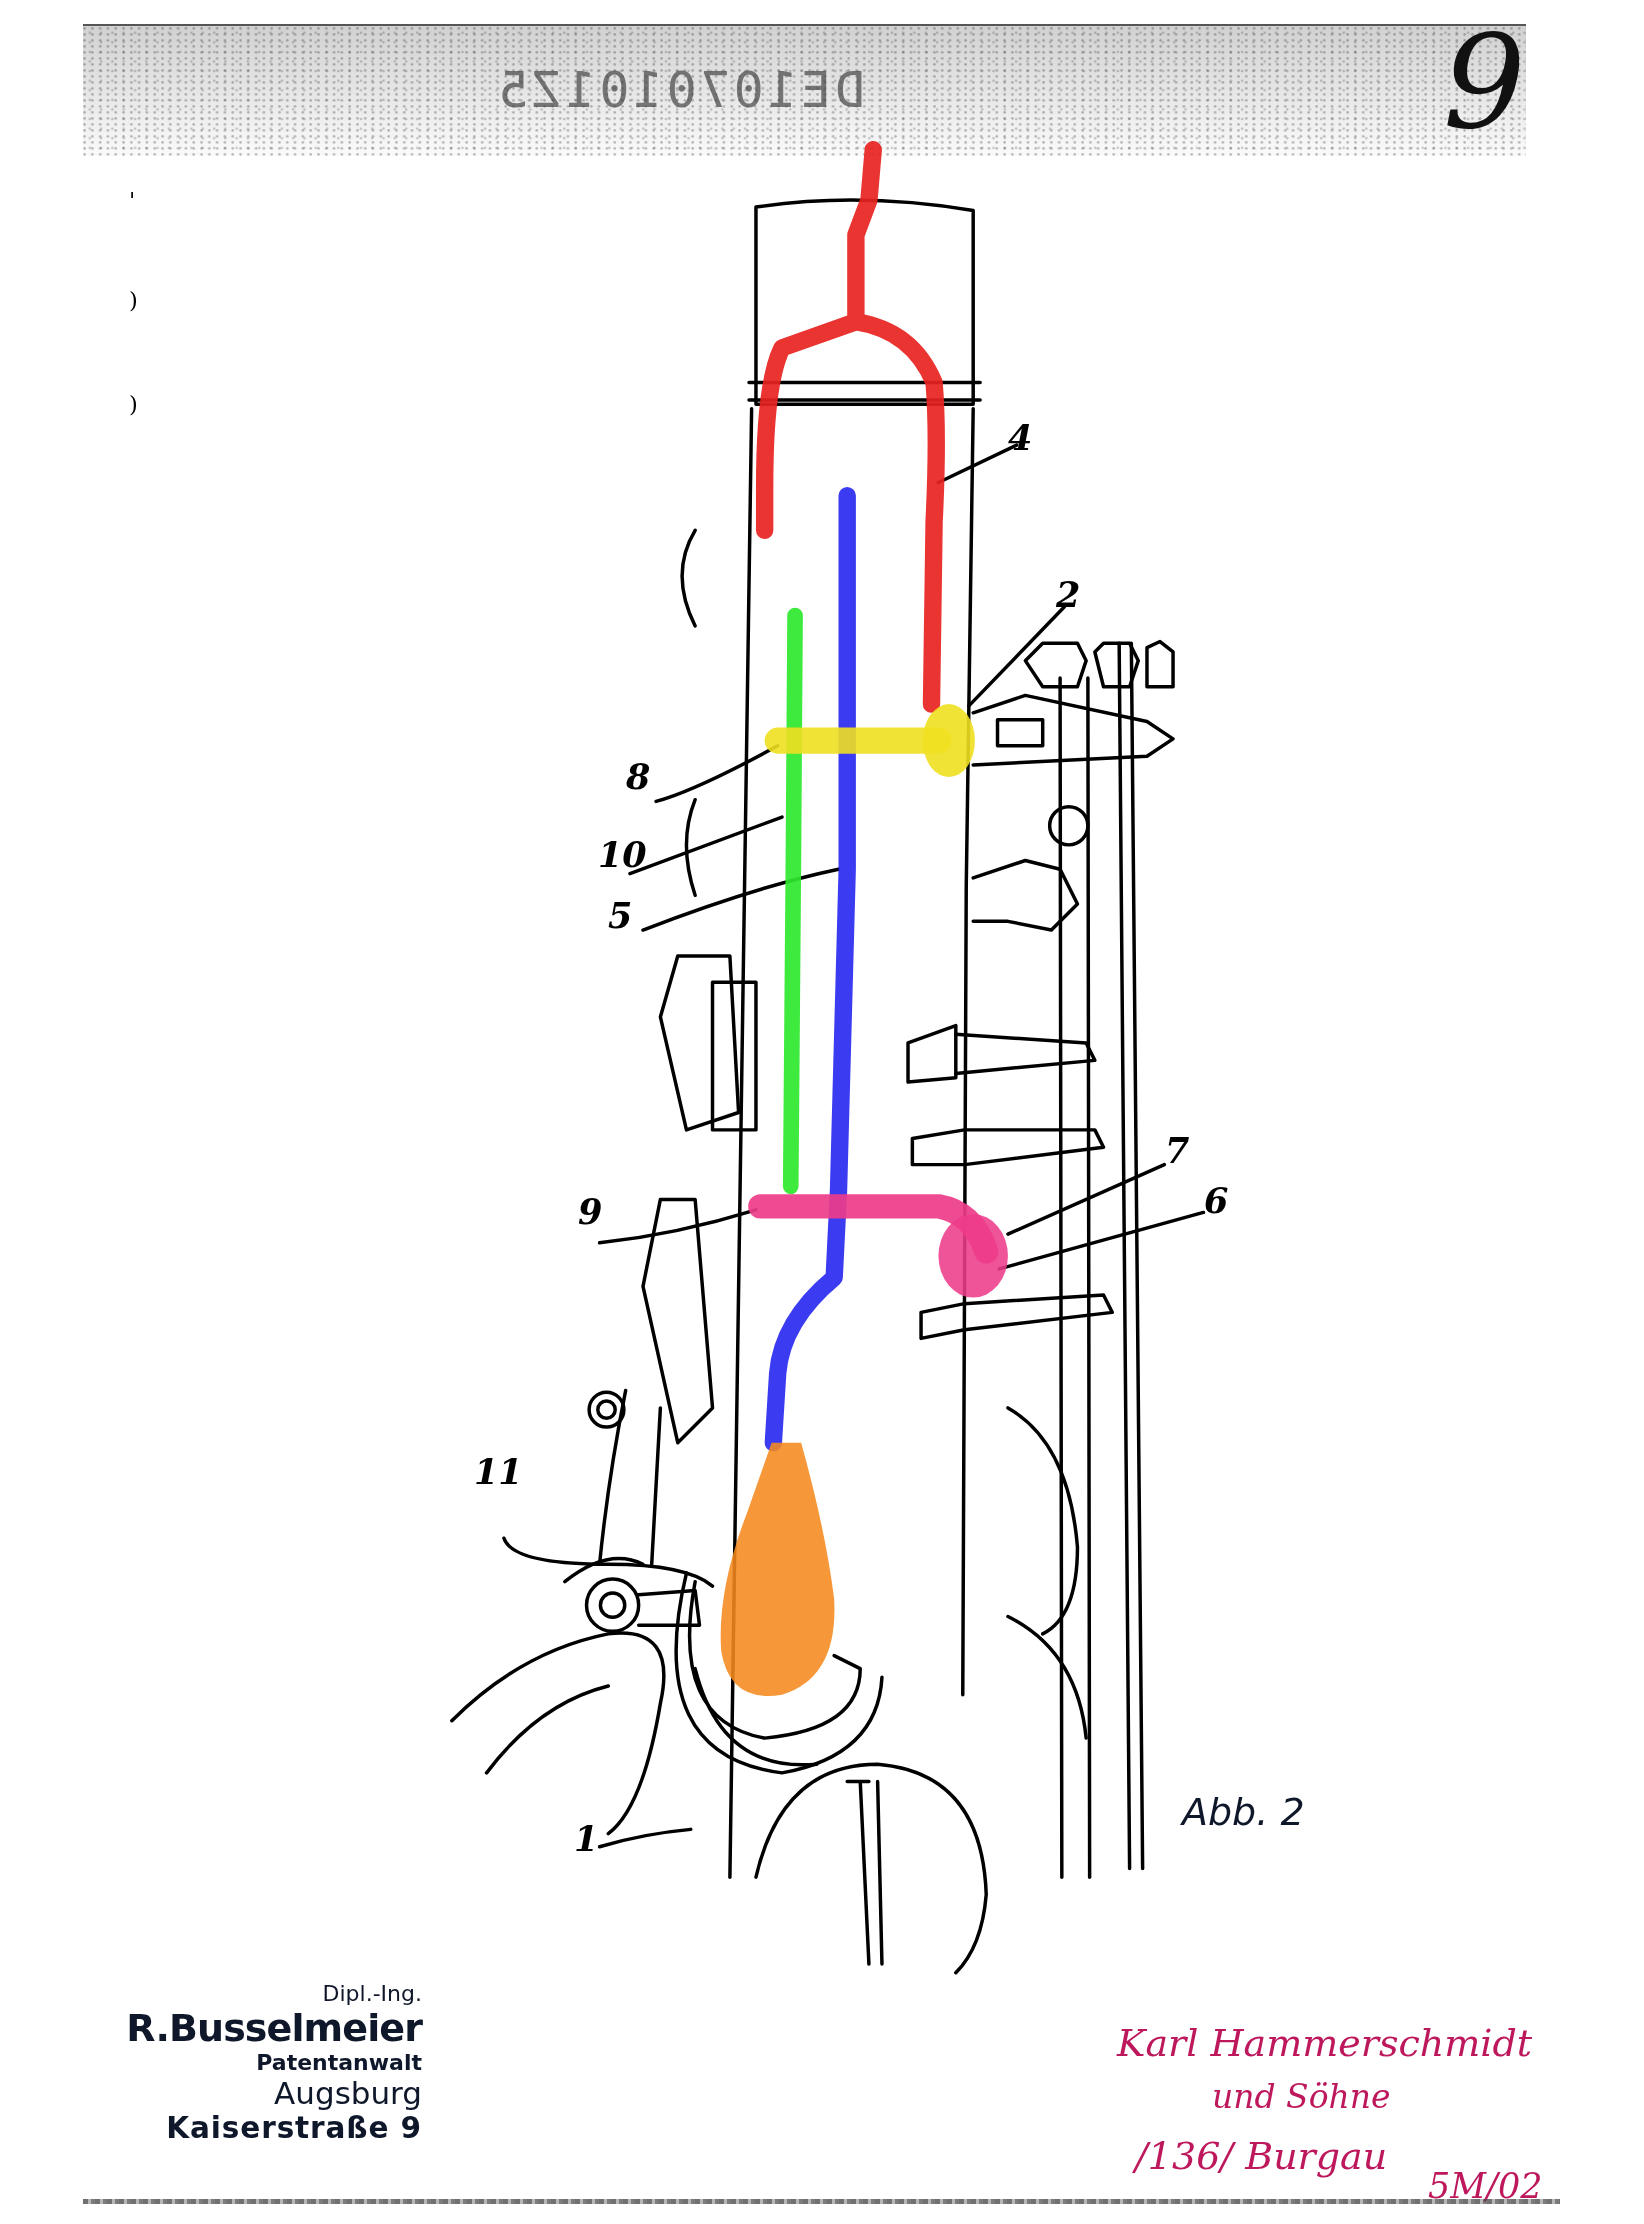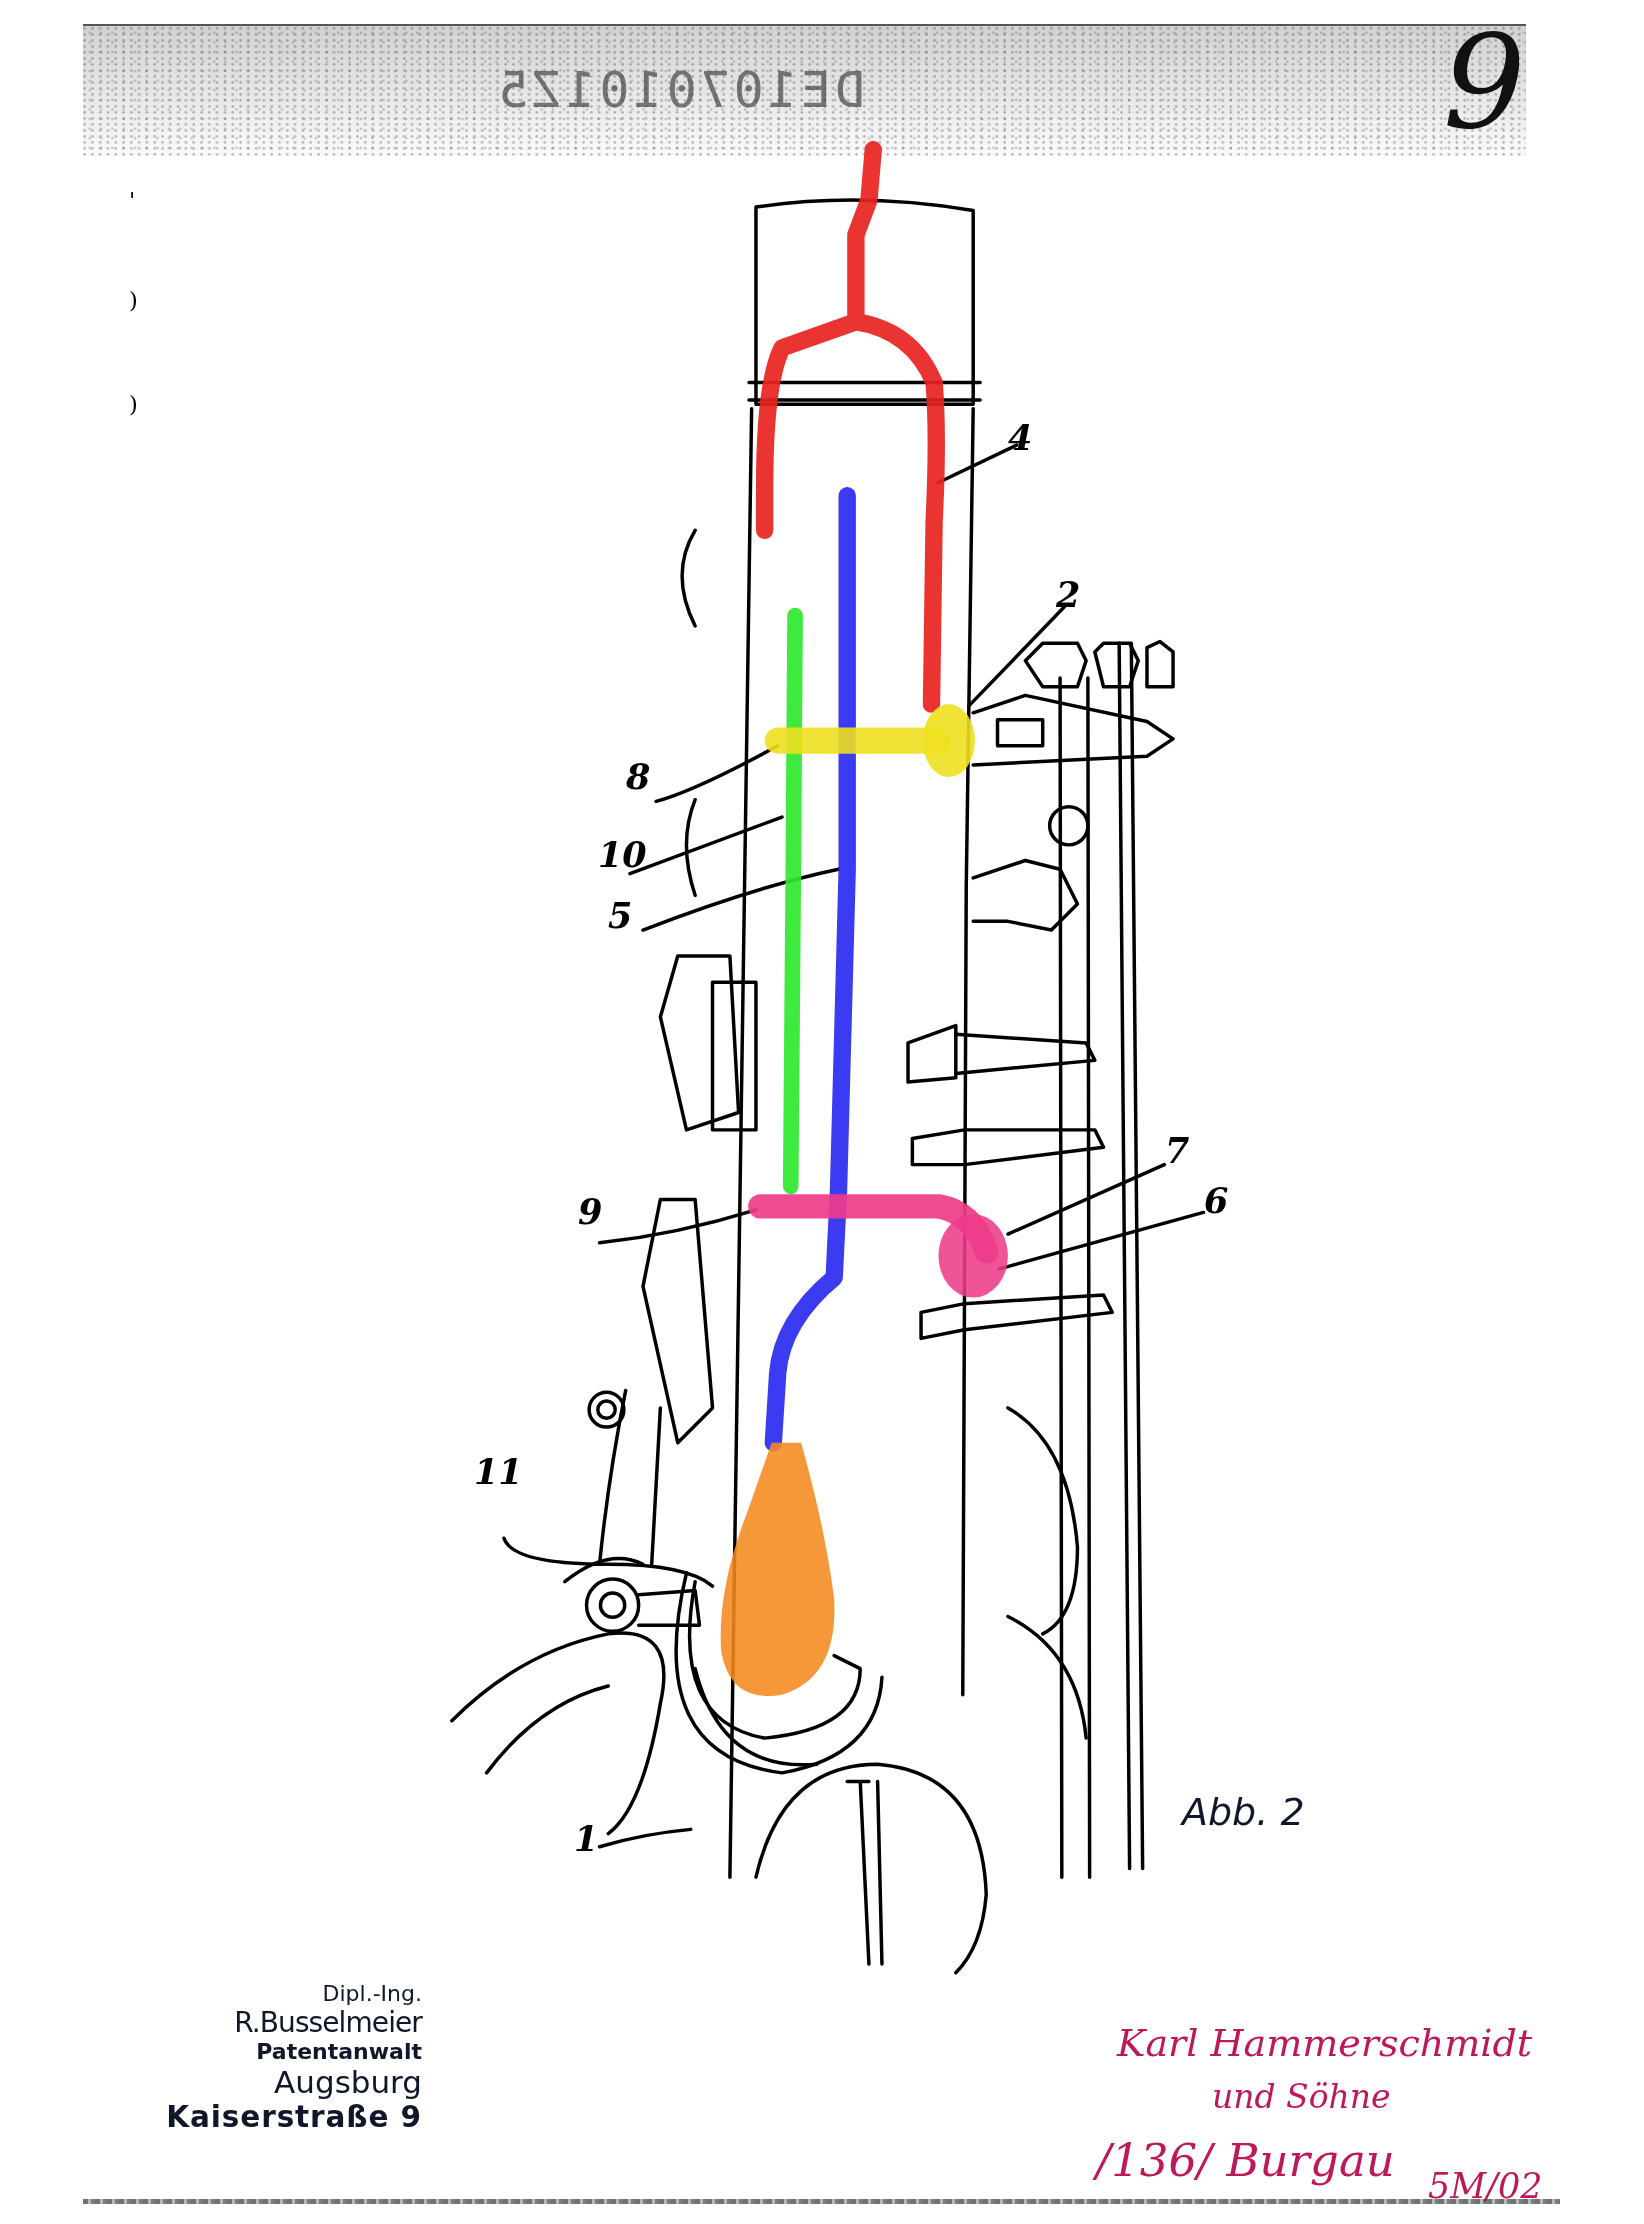--- a/index.html
+++ b/index.html
@@ -10,21 +10,21 @@
       radial-gradient(circle at 60% 70%, rgba(0,0,0,0.2) 0 0.9px, transparent 1.7px) 0 0/11.3px 9.6px,
       linear-gradient(to bottom, rgba(0,0,0,0.18), rgba(0,0,0,0.02));
     border-top:2.6px solid #555; }
   .stamp-number { position:absolute; left:495px; top:61px; font-family:"DejaVu Sans Mono", monospace; font-size:50px; color:#444; letter-spacing:3.5px; transform:scaleX(-1); opacity:0.7; }
   .page-number { position:absolute; left:1443px; top:17.4px; font-family:"DejaVu Serif", serif; font-style:italic; font-size:130px; color:#111; line-height:1; }
   svg.drawing { position:absolute; left:0; top:0; }
   .label { position:absolute; font-family:"DejaVu Serif", serif; font-style:italic; font-weight:bold; font-size:35px; color:#000; }
   .fig-label { position:absolute; left:1182px; top:1790px; font-family:"DejaVu Sans", sans-serif; font-style:italic; font-size:38px; color:#0f172a; }
   .stamp { position:absolute; left:109px; top:1981px; width:313px; text-align:right; color:#0f172a; font-family:"DejaVu Sans", sans-serif; }
   .stamp .l1 { font-size:22px; }
-  .stamp .l2 { font-size:28px; letter-spacing:-0.9px; }
+  .stamp .l2 { font-size:38px; letter-spacing:-0.9px;font-weight:bold; }
   .stamp .l3 { font-size:22px;font-weight:bold; }
   .stamp .l4 { font-size:31px; }
   .stamp .l5 { font-size:29.5px; font-weight:bold; letter-spacing:0.9px; }
   .signature { position:absolute; font-family:"DejaVu Serif", serif; font-style:italic; color:#be185d; }
   .bottom-band { position:absolute; left:83px; top:2199px; width:1477px; height:5.2px; background:repeating-linear-gradient(90deg,#333 0 5.2px,#999 5.2px 7.8px,#444 7.8px 12px); opacity:0.7; }
   .margin-mark { position:absolute; font-family:"DejaVu Serif", serif; font-size:22.6px; color:#000; }
 </style>
 </head>
 <body>
 
@@ -127,17 +127,17 @@
 <div class="stamp">
   <div class="l1">Dipl.-Ing.</div>
   <div class="l2">R.Busselmeier</div>
   <div class="l3">Patentanwalt</div>
   <div class="l4">Augsburg</div>
   <div class="l5">Kaiserstraße 9</div>
 </div>
 
 <div class="signature" style="left:1117px;top:2021px;font-size:38px;">Karl Hammerschmidt</div>
 <div class="signature" style="left:1212px;top:2077px;font-size:33px;">und Söhne</div>
-<div class="signature" style="left:1096px;top:2134px;font-size:45px;">/136/ Burgau</div>
+<div class="signature" style="left:1135px;top:2134px;font-size:38px;">/136/ Burgau</div>
 <div class="signature" style="left:1404px;top:2166px;font-size:35px;margin-left:24px;">5M/02</div>
 
 <div class="bottom-band"></div>
 
 
 </body></html>

